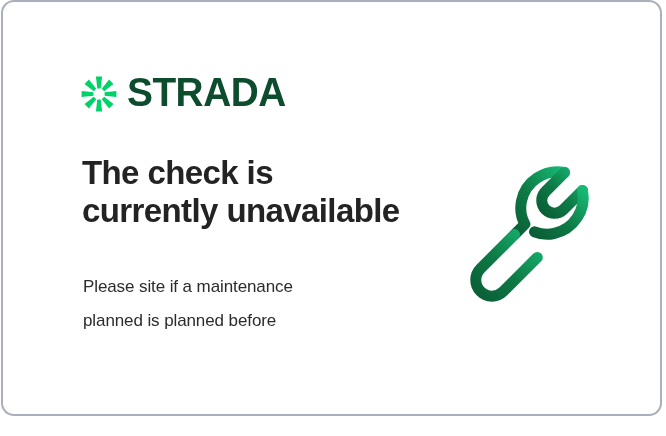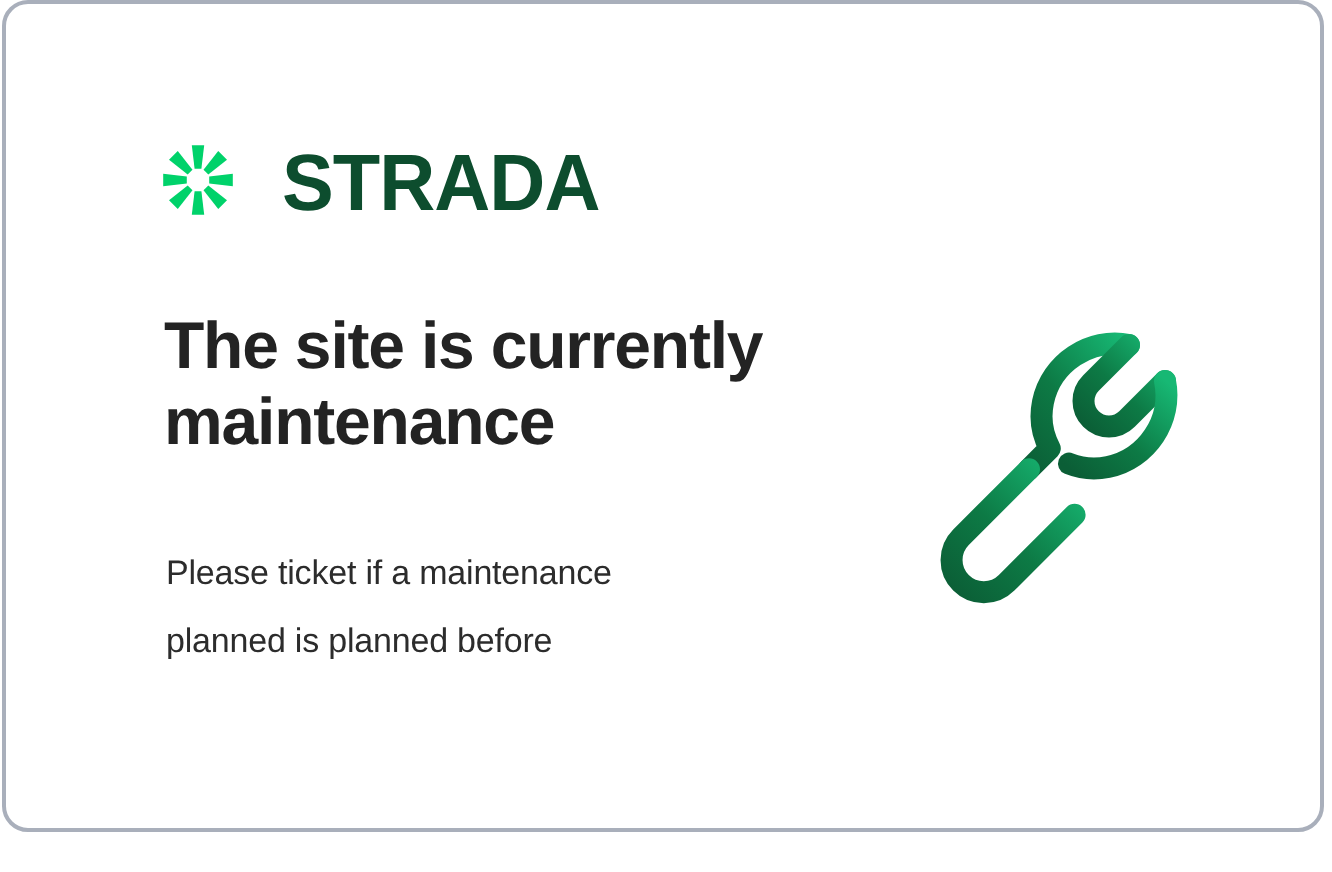--- a/index.html
+++ b/index.html
@@ -33,22 +33,22 @@
     border: 2px solid #a9afbb;
     border-radius: 13px;
   }
 
   
   .logo-lockup {
     position: absolute;
     left: 78px;
     top: 70px;
     display: flex;
-    align-items: flex-start;
-    gap: 24px;
+    align-items: flex-end;
+    gap: 10px;
   }
   .logo-mark {
     width: 36px;
     height: 36px;
     display: block;
     flex: none;
   }
   .logo-wordmark {
     font-family: "Liberation Sans", sans-serif;
     font-size: 40px;
@@ -143,24 +143,24 @@
               <g transform="rotate(315)">
                 <polygon points="-3.1,-17.4 3.1,-17.4 1.7,-5.6 -1.7,-5.6"></polygon>
               </g>
             </g>
           </g>
         </svg>
       </span>
       <span class="logo-wordmark">STRADA</span>
     </div>
 
-    <h1 class="headline">The site is currently maintenance</h1>
+    <h1 class="headline">The check is currently unavailable</h1>
 
     <p class="body-copy">
-      <span class="copy-line">Please ticket if a maintenance</span>
+      <span class="copy-line">Please site if a maintenance</span>
       <span class="copy-line">planned is planned before</span>
     </p>
 
     <div class="wrench-illustration">
       <svg viewBox="0 0 152 152" xmlns="http://www.w3.org/2000/svg" aria-hidden="true">
         <defs>
           <linearGradient id="wrenchGradient" x1="0" y1="1" x2="1" y2="0">
             <stop offset="0%" stop-color="#0b5e36"></stop>
             <stop offset="45%" stop-color="#0d7a45"></stop>
             <stop offset="100%" stop-color="#17b874"></stop>

